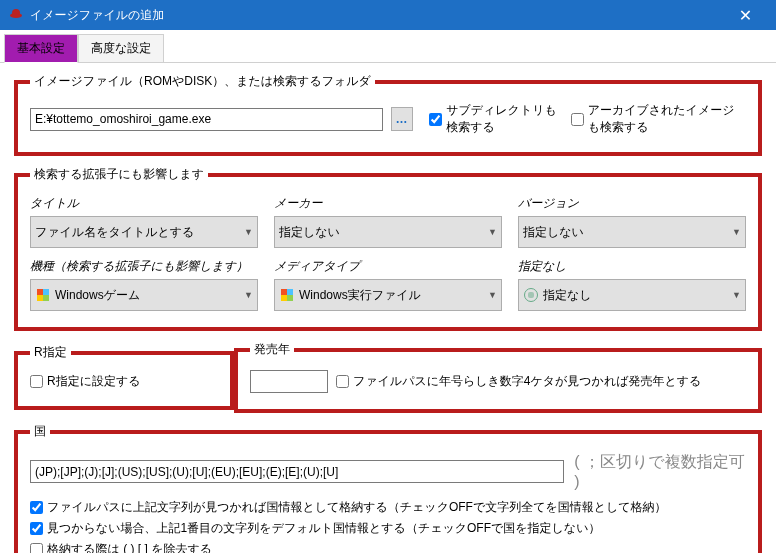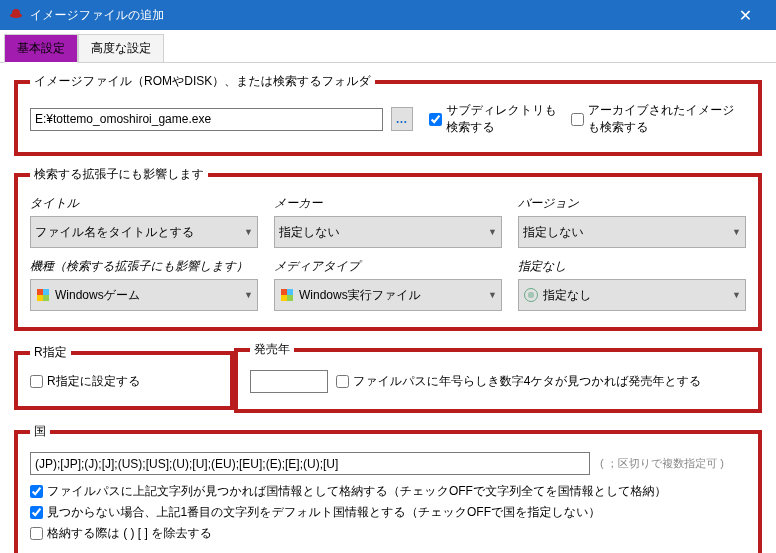--- a/index.html
+++ b/index.html
@@ -40,21 +40,21 @@
 .combo .chev { color: #555; font-size: 9px; }
 .hint { color: #777; font-size: 11px; margin-top: 4px; }
 
 .twocol { display: flex; gap: 0; align-items: center; }
 .twocol > fieldset { flex: 0 0 auto; }
 .twocol > fieldset.f1 { width: 220px; }
 .twocol > fieldset.f2 { flex: 1; }
 
 .year-input { width: 78px; border: 1px solid #7a7a7a; height: 23px; padding: 2px 4px; background: #fff; }
 
-.country-note { color: #888; font-size: 11px; }
+.country-note { color: #888; font-size: 16px; }
 
 .ico { width:16px; height:16px; display:inline-flex; align-items:center; justify-content:center; }
 .ico-win::before { content:""; display:block; width:12px; height:12px; background: conic-gradient(#4cc2ff 0 25%, #91d14f 0 50%, #ffcc00 0 75%, #f25022 0 100%); }
 .ico-globe { width:14px; height:14px; border:1px solid #6a8; border-radius:50%; position:relative; }
 .ico-globe::after { content:""; position:absolute; left:3px; top:3px; width:6px; height:6px; background:#6a8; border-radius:2px; opacity:.5; }
 </style>
 </head>
 <body>
 
 <div class="titlebar">

